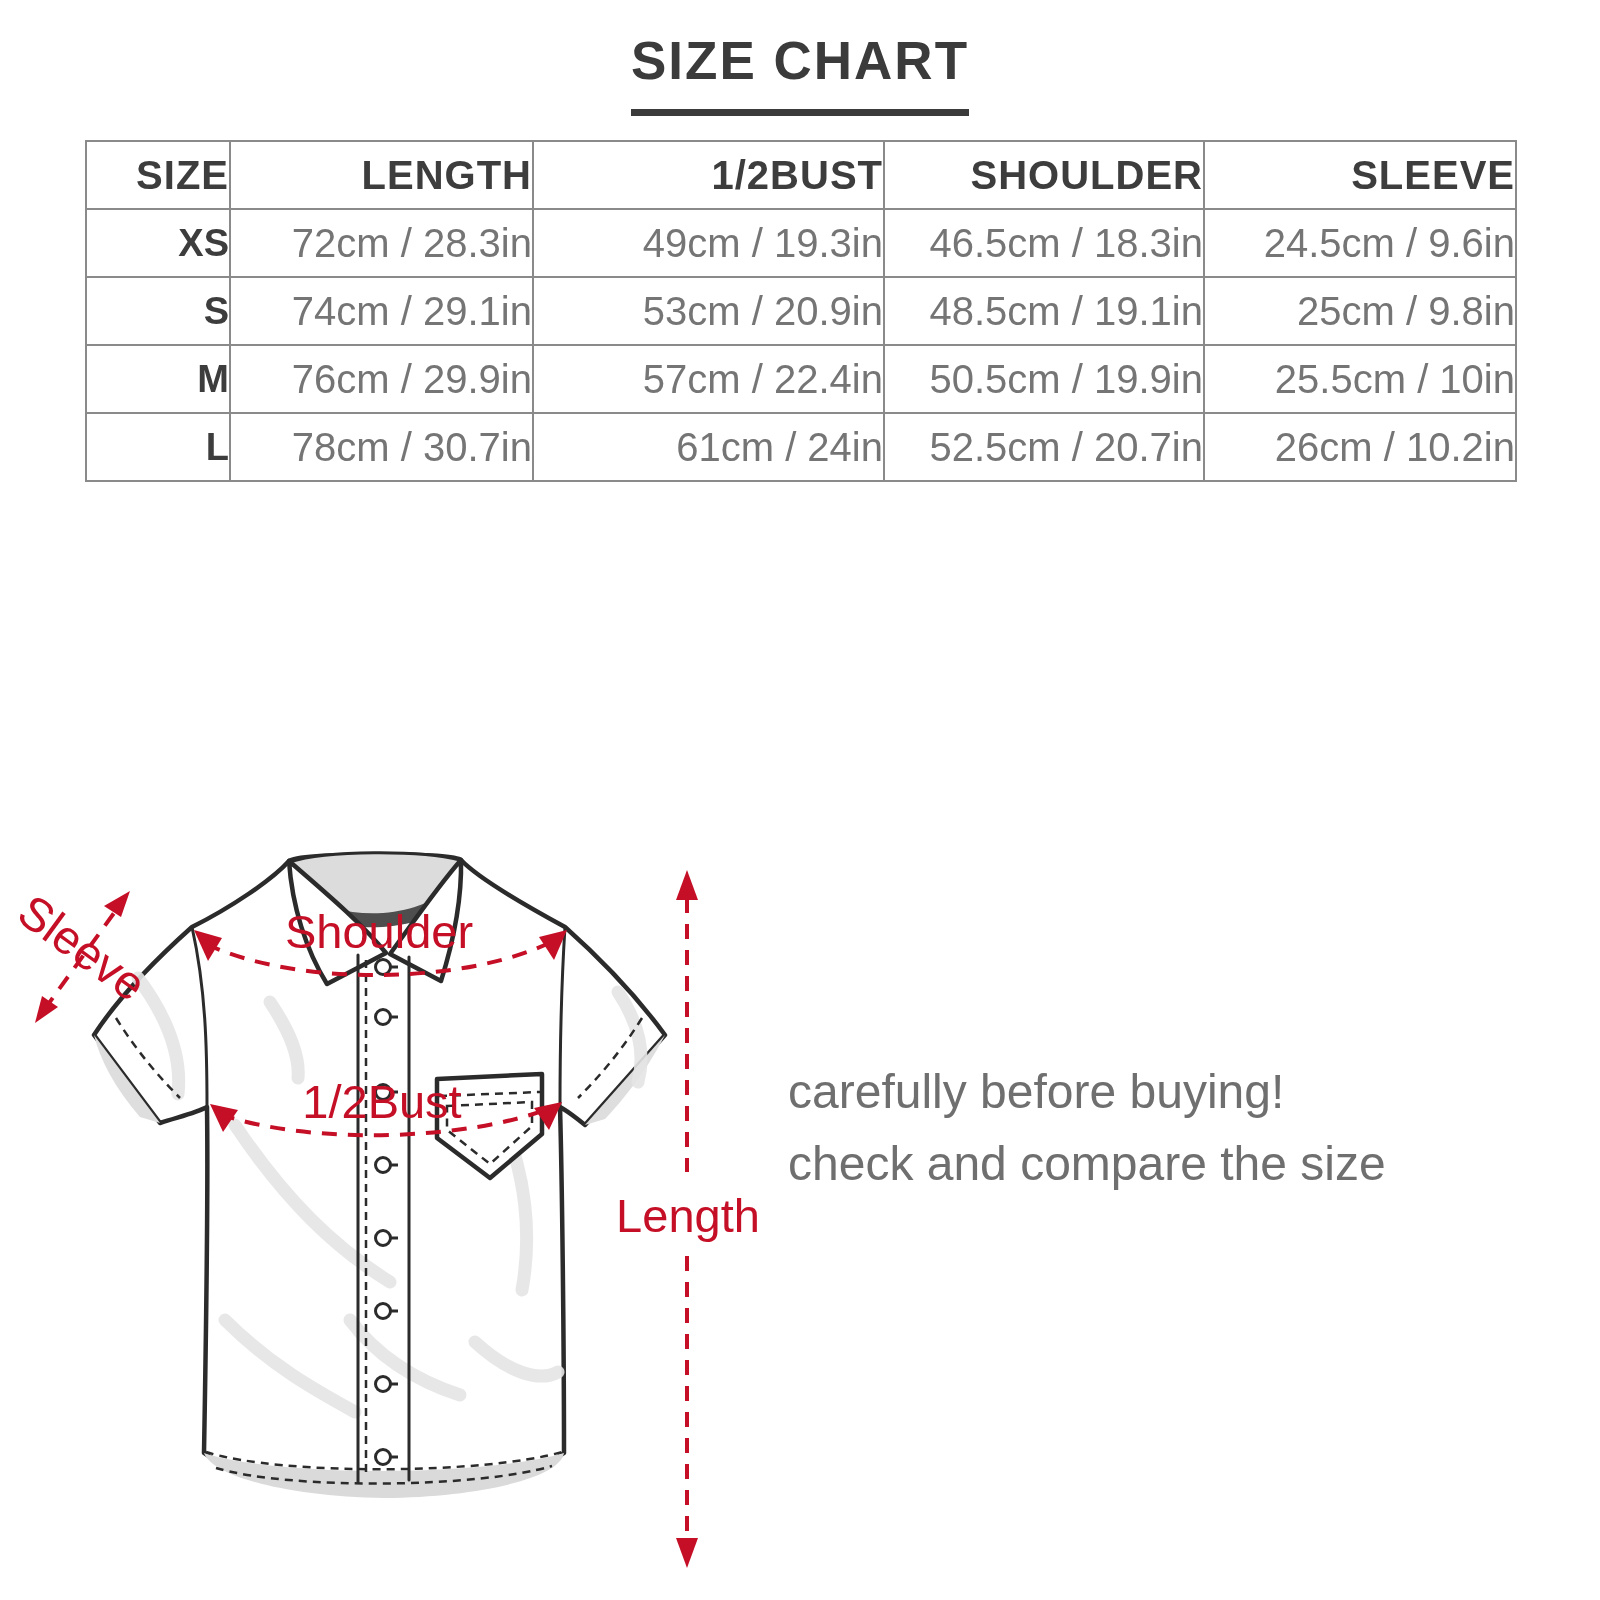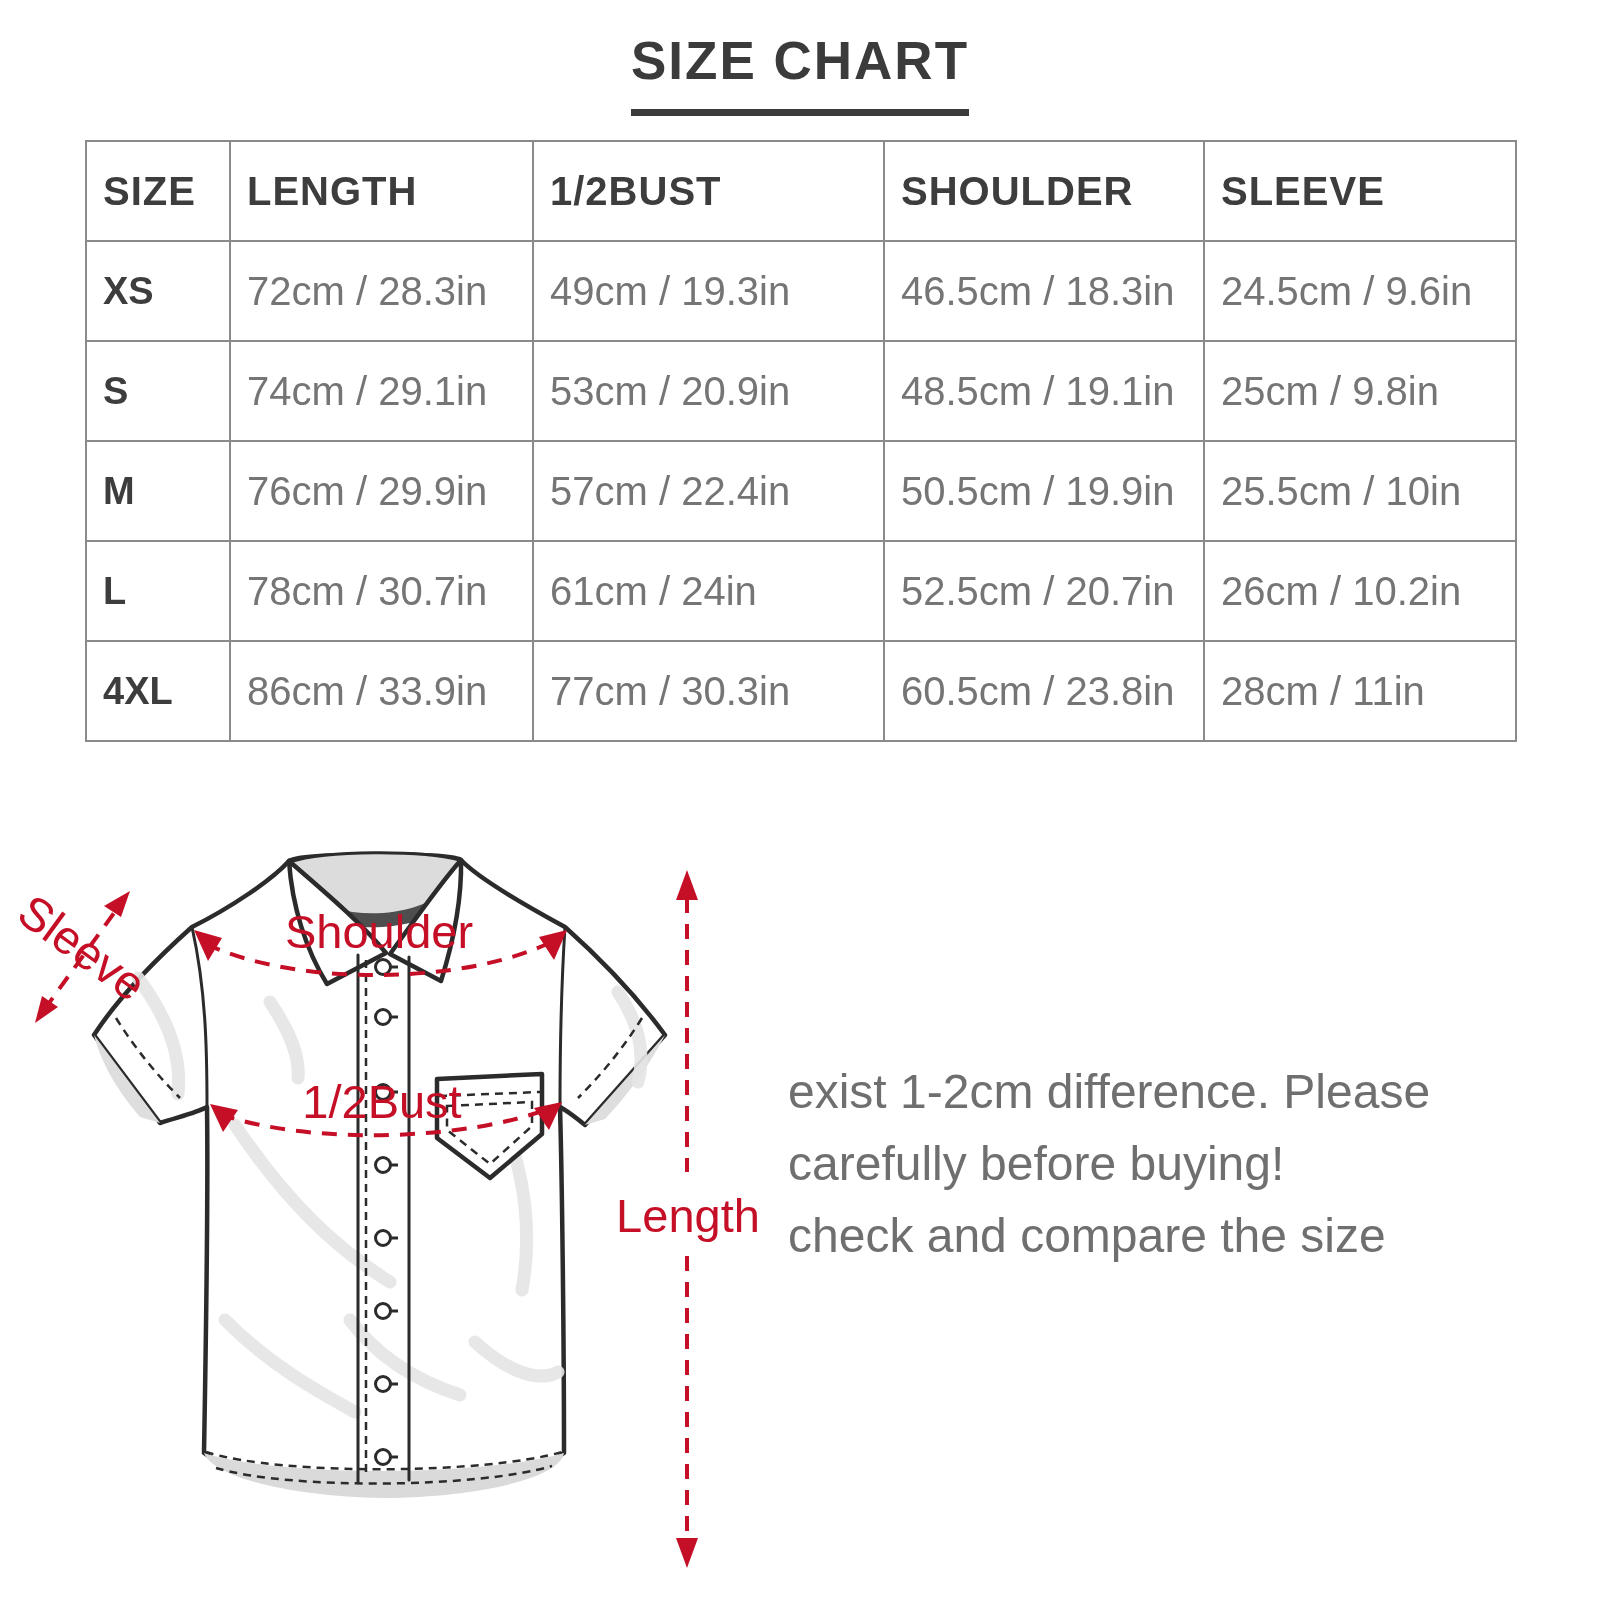--- a/index.html
+++ b/index.html
@@ -22,22 +22,22 @@
     display:inline-block;font-size:53px;font-weight:bold;letter-spacing:2px;
     color:var(--title-text);line-height:1;padding-bottom:22px;
     border-bottom:7px solid var(--title-text);
   }
   table.size-table{
     position:absolute;left:85px;top:140px;width:1430px;
     border-collapse:collapse;table-layout:fixed;
   }
   .size-table th,.size-table td{
     border:2px solid var(--table-border);
-    text-align:left;vertical-align:middle;
-    height:66px;padding:16px;overflow:hidden;white-space:nowrap;
+    text-align:right;vertical-align:middle;
+    height:66px;padding:0;overflow:hidden;white-space:nowrap;
   }
   .size-table th{font-size:40px;font-weight:bold;color:var(--table-header-text);letter-spacing:1px;}
   .size-table td{font-size:40px;font-weight:normal;color:var(--table-value-text);}
   .size-table td.size-cell{font-size:38px;font-weight:bold;color:var(--table-header-text);}
   .figure{position:absolute;left:20px;top:820px;width:760px;height:780px;}
   .figure svg{display:block;width:760px;height:780px;}
   .outline{fill:#ffffff;stroke:var(--shirt-outline);stroke-width:4.5;stroke-linejoin:round;}
   .seam{fill:none;stroke:var(--shirt-outline);stroke-width:3;stroke-linecap:round;}
   .stitch{fill:none;stroke:var(--shirt-outline);stroke-width:2.5;stroke-dasharray:8 6;stroke-linecap:butt;}
   .shade{fill:#dedede;stroke:none;}
@@ -96,27 +96,20 @@
       <td>57cm / 22.4in</td>
       <td>50.5cm / 19.9in</td>
       <td>25.5cm / 10in</td>
     </tr>
     <tr>
       <td class="size-cell">L</td>
       <td>78cm / 30.7in</td>
       <td>61cm / 24in</td>
       <td>52.5cm / 20.7in</td>
       <td>26cm / 10.2in</td>
-    </tr>
-    <tr>
-      <td class="size-cell">4XL</td>
-      <td>86cm / 33.9in</td>
-      <td>77cm / 30.3in</td>
-      <td>60.5cm / 23.8in</td>
-      <td>28cm / 11in</td>
     </tr>
   </tbody>
 </table>
 
 <div class="figure">
   <svg viewBox="0 0 760 780">
 
     <g>
       <path class="outline" d="M 172,107
         C 135,140 100,175 74,215
@@ -215,16 +208,15 @@
         <path class="red-dash" stroke-dasharray="16 12" d="M 667,436 L 667,720"></path>
         <polygon class="red-head" points="667,50 656,80 678,80"></polygon>
         <polygon class="red-head" points="667,748 656,718 678,718"></polygon>
       </g>
       <text class="red-label" x="668" y="412" text-anchor="middle">Length</text>
     </g>
   </svg>
 </div>
 
 <div class="note">
-  <div>exist 1-2cm difference. Please</div>
   <div>carefully before buying!</div>
   <div>check and compare the size</div>
 </div>
 
 </body></html>

